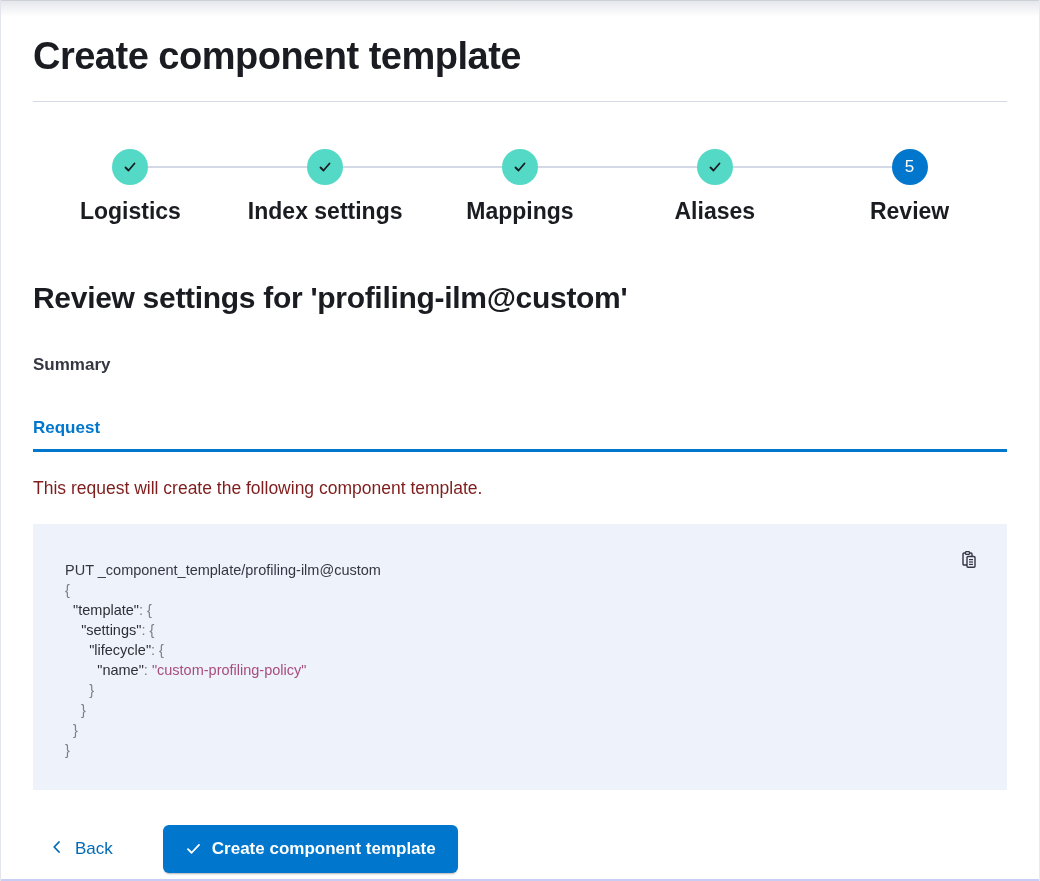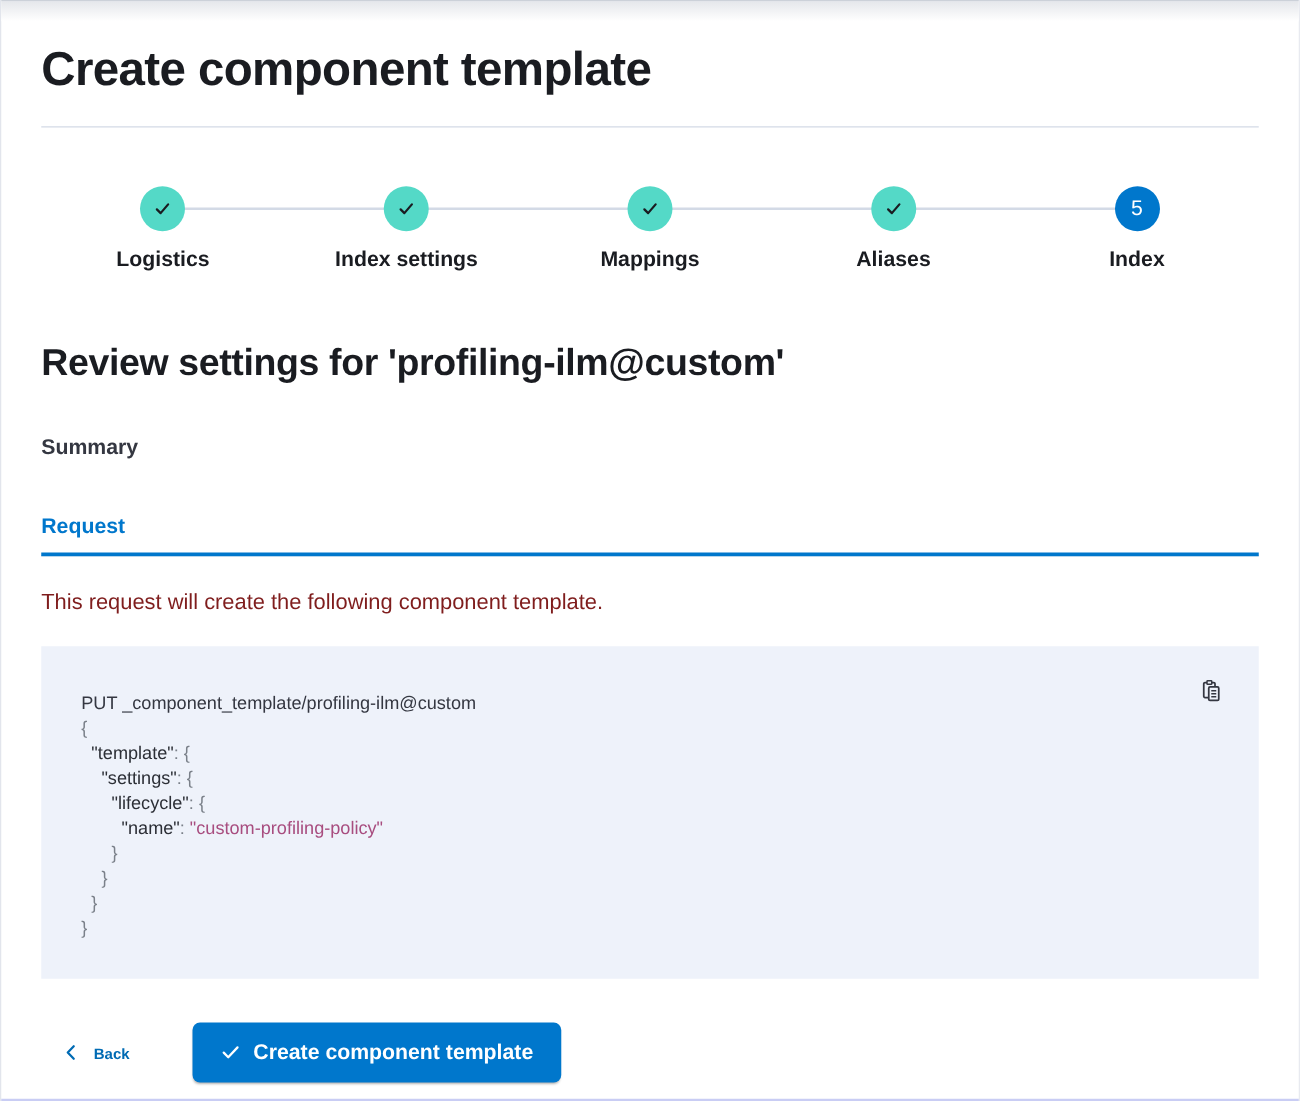--- a/index.html
+++ b/index.html
@@ -50,21 +50,21 @@
     width: 36px; height: 36px; border-radius: 50%;
     display: flex; align-items: center; justify-content: center;
     position: relative; z-index: 1;
   }
   .step-circle.complete { background: var(--step-complete, #54d9c7); }
   .step-circle.current {
     background: var(--primary, #0077cc); color: #fff;
     font-size: 17px; font-weight: 400;
   }
   .step-label {
-    margin-top: 13px; font-size: 17px; font-weight: 700;
+    margin-top: 13px; font-size: 23px; font-weight: 700;
     color: var(--heading, #1a1c21);
   }
 
   
   .review-heading {
     margin: 0; margin-top: 56px;
     font-size: 30px; font-weight: 700; letter-spacing: -0.3px;
     color: var(--heading, #1a1c21);
   }
 
@@ -109,22 +109,22 @@
     position: absolute; top: 24px; right: 26px;
     background: none; border: none; padding: 2px; cursor: pointer;
     line-height: 0;
   }
 
   
   .footer-actions {
     display: flex; align-items: center; margin-top: 35px;
   }
   .back-link {
-    display: flex; align-items: flex-end; gap: 10px;
-    color: var(--link, #006bb4); font-size: 12px; font-weight: 700;
+    display: flex; align-items: flex-start; gap: 10px;
+    color: var(--link, #006bb4); font-size: 17px; font-weight: 400;
     cursor: pointer; margin-left: 10px; background: none; border: none;
     font-family: inherit;
   }
   .create-button {
     margin-left: 44px;
     display: flex; align-items: center; gap: 10px;
     background: var(--primary, #0077cc); color: #ffffff;
     border: none; border-radius: 6px; height: 48px; padding: 0 22px;
     font-size: 17px; font-weight: 600; font-family: inherit;
     cursor: pointer;
@@ -171,21 +171,21 @@
         <svg width="16" height="16" viewBox="0 0 16 16">
             <path d="M3.5 8.5 L6.5 11.5 L12.5 4.5" stroke="#1a1c21" stroke-width="1.8" fill="none" stroke-linecap="round" stroke-linejoin="round"></path>
           </svg>
       </div>
       <div class="step-label">Aliases</div>
     </div>
     <div class="step">
       <div class="step-circle current">
         <span>5</span>
       </div>
-      <div class="step-label">Index</div>
+      <div class="step-label">Review</div>
     </div>
   </div>
 
   <h2 class="review-heading">Review settings for 'profiling-ilm@custom'</h2>
 
   <div class="tabs">
     <div class="tab">Summary</div>
     <div class="tab selected">Request</div>
   </div>
 

